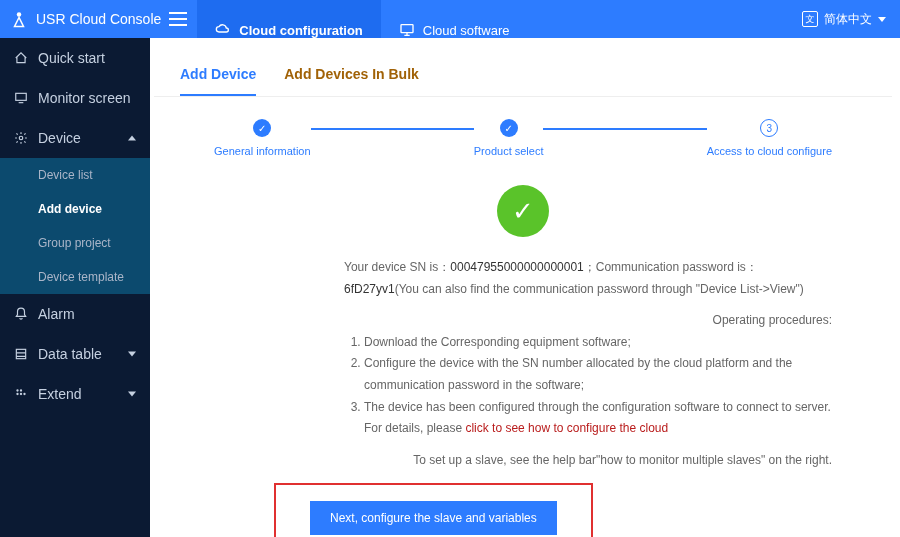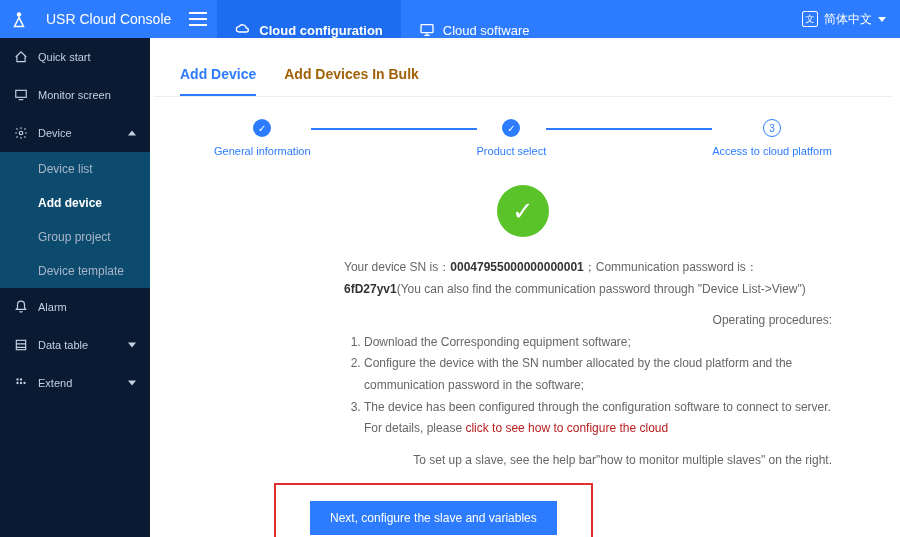--- a/index.html
+++ b/index.html
@@ -1,31 +1,31 @@
 <!DOCTYPE html>
 <html><head>
 <meta charset="utf-8">
 <style>
 * { margin: 0; padding: 0; box-sizing: border-box; }
 body { font-family: Arial, "Microsoft YaHei", sans-serif; font-size: 13px; background: #f5f5f5; color: #333; width: 900px; height: 537px; overflow: hidden; }
 
 
 .header { background: #2d7cff; height: 38px; display: flex; align-items: center; color: #fff; }
-.brand { display: flex; align-items: center; padding: 0 10px; gap: 18px; font-size: 14px; font-weight: 500; }
+.brand { display: flex; align-items: center; padding: 0 10px; gap: 8px; font-size: 14px; font-weight: 500; }
 .brand-icon { width: 18px; height: 18px; }
 .menu-icon { width: 18px; height: 14px; cursor: pointer; }
 .nav-item { display: flex; align-items: flex-end; height: 38px; padding: 0 18px; gap: 8px; cursor: pointer; font-size: 13px; }
 .nav-item.active { background: #1e6cf0; font-weight: 600; }
 .nav-icon { width: 16px; height: 16px; }
 .header-right { margin-left: auto; display: flex; align-items: center; padding-right: 14px; gap: 6px; font-size: 12px; cursor: pointer; }
 .lang-box { width: 16px; height: 16px; border: 1px solid #fff; border-radius: 2px; display: flex; align-items: center; justify-content: center; font-size: 9px; }
 
 
 .sidebar { position: absolute; top: 38px; left: 0; width: 150px; height: 499px; background: #0b1a33; color: #c5d0e0; }
-.side-item { display: flex; align-items: center; padding: 12px 14px; gap: 10px; cursor: pointer; font-size: 11px; }
+.side-item { display: flex; align-items: center; padding: 12px 14px; gap: 10px; cursor: pointer; font-size: 14px; }
 .side-icon { width: 14px; height: 14px; flex-shrink: 0; }
 .side-label { flex: 1; }
 .side-arrow { width: 8px; height: 8px; }
 .sub-items { background: #0c4a6e; }
 .sub-item { padding: 10px 14px 10px 38px; cursor: pointer; font-size: 12px; color: #aab5c8; }
 .sub-item.active { color: #fff; font-weight: 600; }
 
 
 .main { position: absolute; top: 38px; left: 150px; width: 750px; height: 499px; background: #fff; overflow-y: auto; }
 .main-inner { background: #fff; margin: 12px 8px 12px 4px; }
@@ -41,21 +41,21 @@
 .step-check { color: #fff; font-size: 10px; }
 .step-label { margin-top: 8px; font-size: 11px; color: #2d7cff; white-space: nowrap; }
 .step-line { flex: 1; height: 1.5px; background: #2d7cff; margin-top: -18px; }
 
 
 .success-circle { width: 52px; height: 52px; background: #5ac32a; border-radius: 50%; margin: 28px auto 20px; display: flex; align-items: center; justify-content: center; }
 .success-check { color: #fff; font-size: 26px; }
 
 
 .content { padding: 0 60px 30px 190px; font-size: 12px; color: #666; line-height: 1.8; }
-.content strong { color: #333; font-weight: 700; }
+.content strong { color: #333; font-weight: 400; }
 .content ol { padding-left: 20px; margin: 0 0; }
 .content a { color: #b91c1c; text-decoration: none; }
 .section-gap { margin-top: 10px; text-align: right; }
 
 
 .btn-outline-box { border: 2px solid #e03030; padding: 16px 34px; width: fit-content; margin: 12px auto 0; }
 .next-btn { background: #2d7cff; color: #fff; border: none; padding: 10px 20px; font-size: 12px; cursor: pointer; }
 </style>
 </head>
 <body>
@@ -171,21 +171,21 @@
       <div class="step-line"></div>
       <div class="step">
         <div class="step-dot">
             <span class="step-check">✓</span>
           </div>
         <div class="step-label">Product select</div>
       </div>
       <div class="step-line"></div>
       <div class="step">
         <div class="step-dot outline">3</div>
-        <div class="step-label">Access to cloud platform</div>
+        <div class="step-label">Access to cloud configure</div>
       </div>
     </div>
 
     <div class="success-circle">
       <span class="success-check">✓</span>
     </div>
 
     <div class="content">
       <div>
         <span>Your device SN is：</span><strong>00047955000000000001</strong><span>；Communication password is：</span><strong>6fD27yv1</strong><span>(You can also find the communication password through "Device List-&gt;View")</span>

